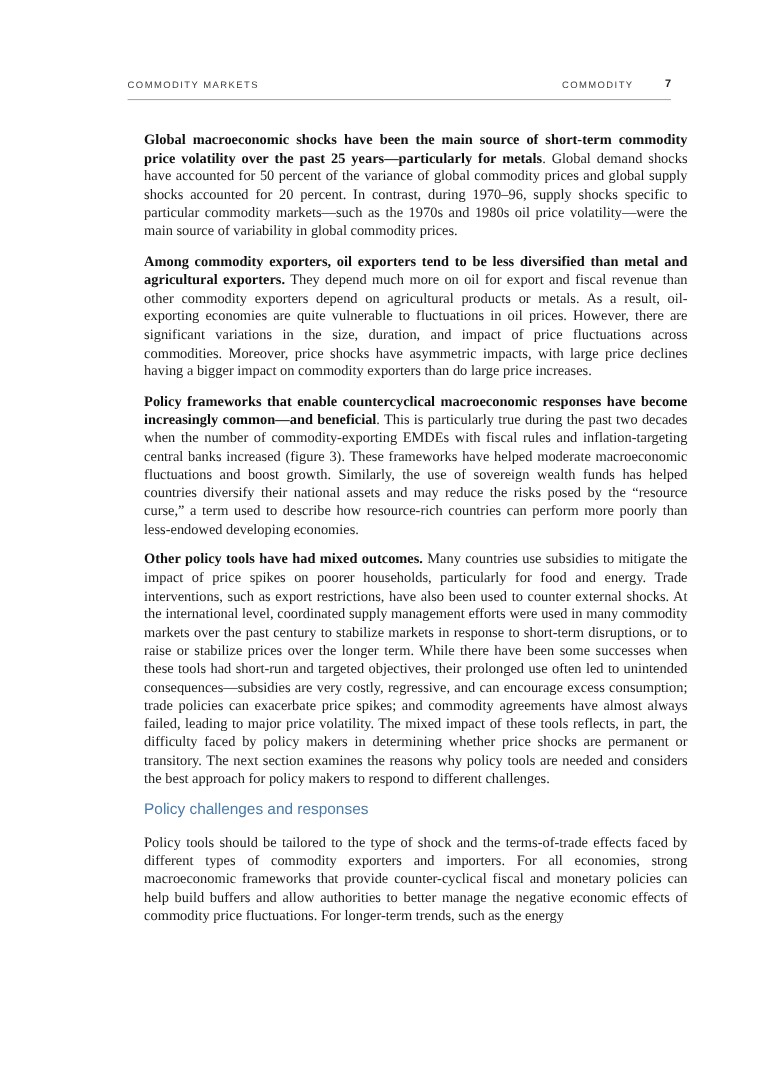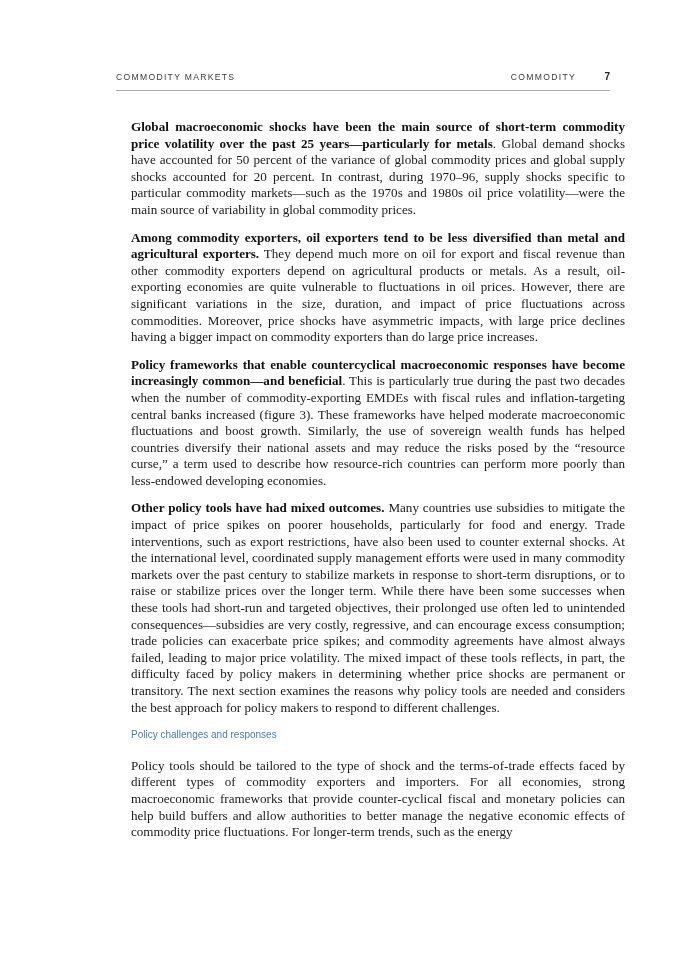--- a/index.html
+++ b/index.html
@@ -15,21 +15,21 @@
     .running-header .right { position: absolute; right: 34px; top: 0; }
     .running-header .pagenum { position: absolute; right: 0; top: -1px; font-weight: bold; font-size: 10px; letter-spacing: 0; color: #222; }
     .body {
       position: absolute; left: 116px; top: 119px; width: 494px;
       font-family: "Liberation Serif", serif; font-size: 13.1px; line-height: 16.6px;
       color: #1a1a1a; text-align: justify; margin-left: 15px;
     }
     .body p { margin: 0 0 11px 0; }
     .body b { font-weight: bold; color: #111; }
     .section-heading {
-      font-family: "Liberation Sans", sans-serif; font-size: 10px; color: #4a7aa8;
+      font-family: "Liberation Sans", sans-serif; font-size: 14px; color: #4a7aa8;
       margin: 8px 0 14px 0; text-align: left; font-weight: normal;
     }
   </style>
 </head>
 <body>
 
 <div class="page">
   <div class="running-header">
     <span class="left">COMMODITY MARKETS</span>
     <span class="right">COMMODITY</span>

